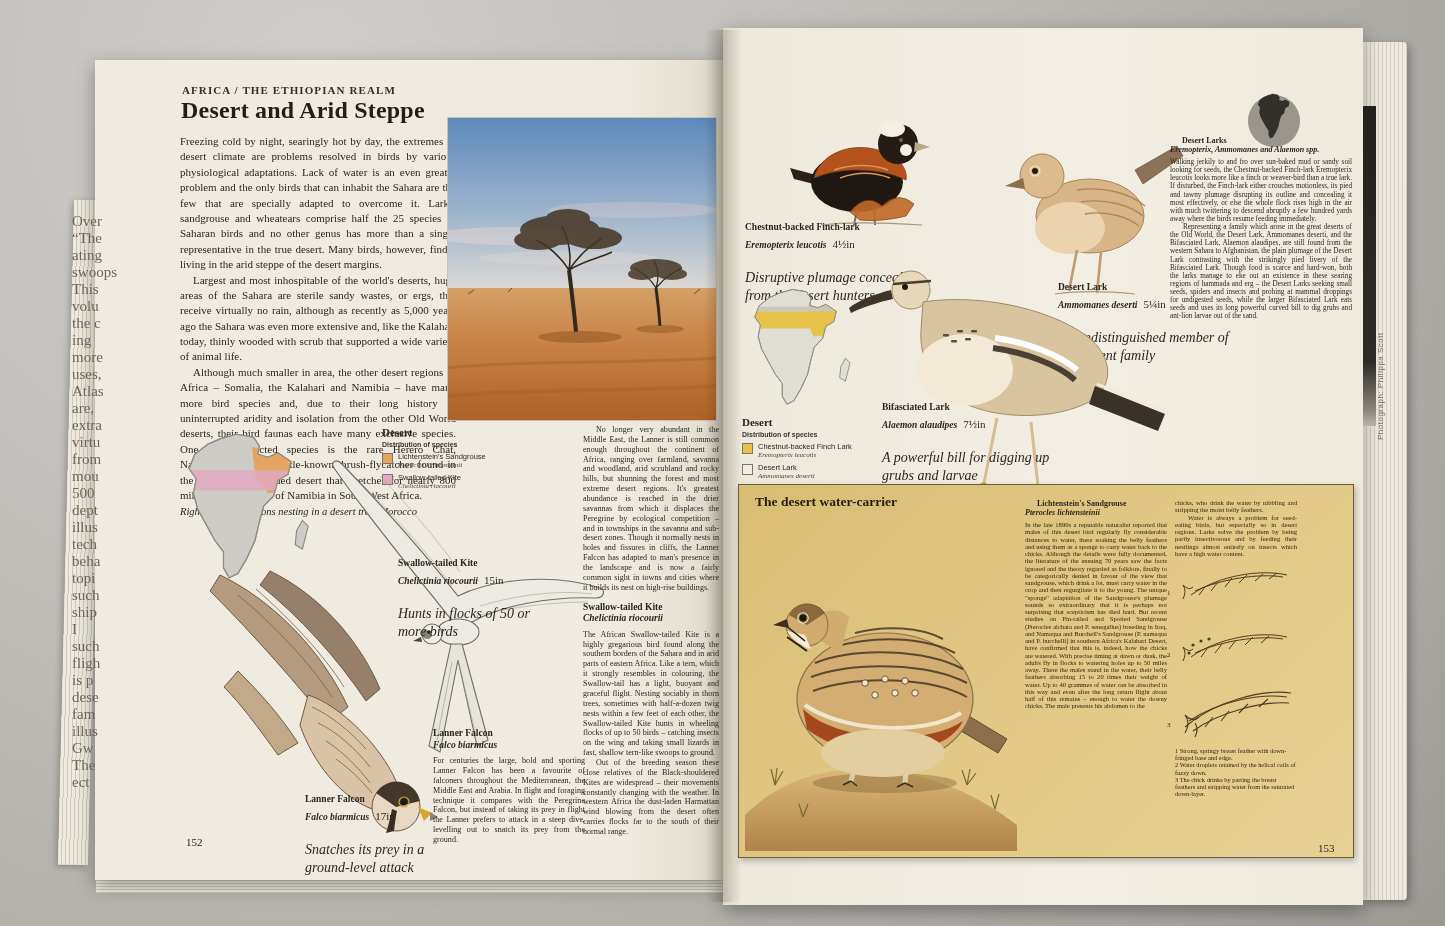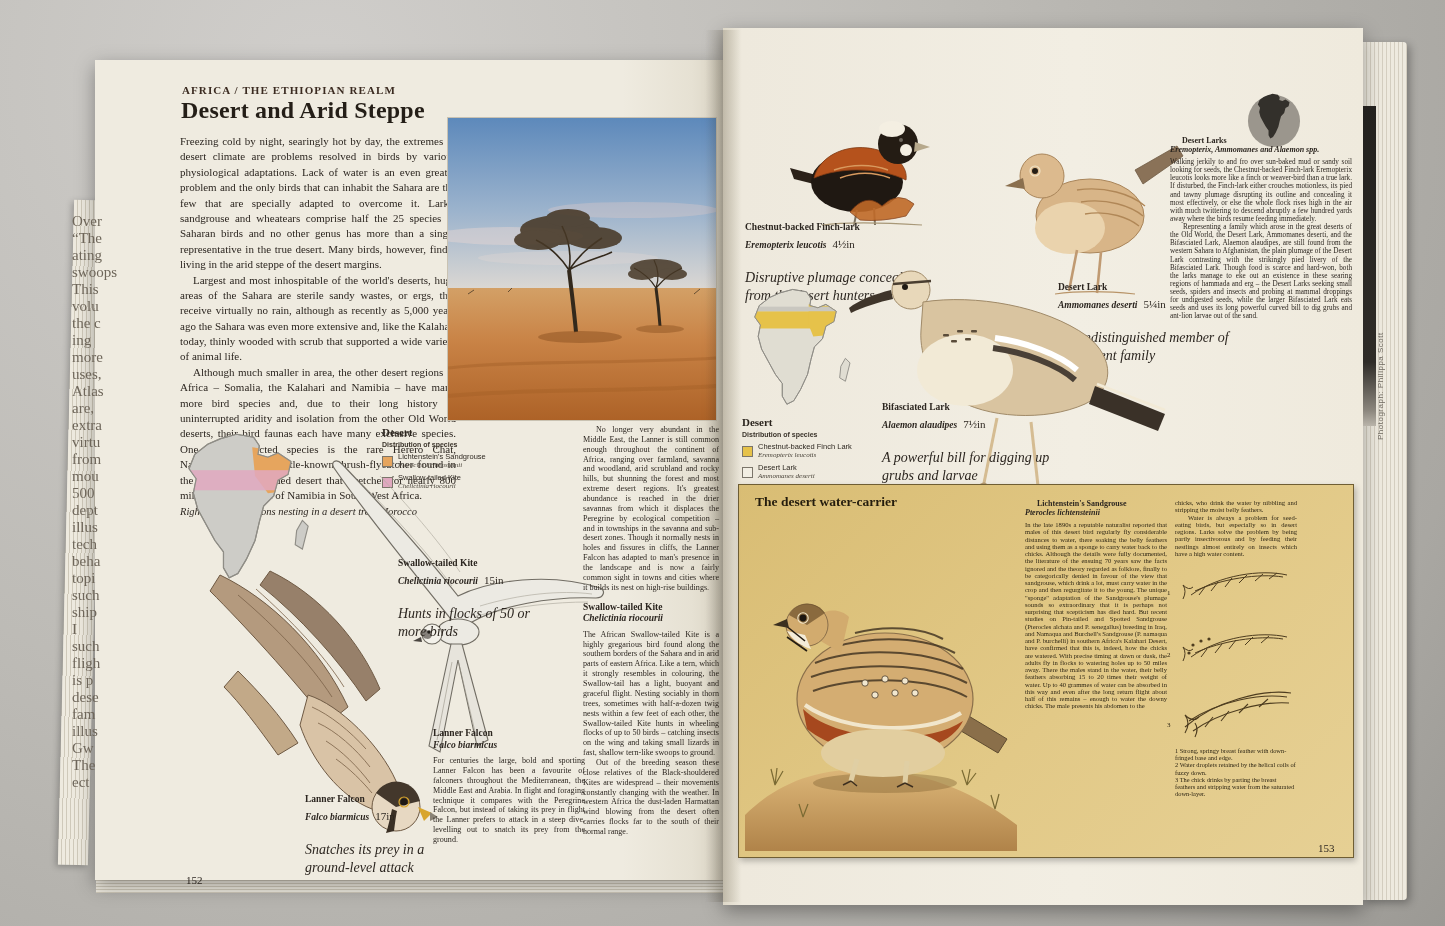--- a/index.html
+++ b/index.html
@@ -49,21 +49,21 @@
   .sec-head2{font-weight:bold;font-size:8px;margin-left:12px;}
   .sec-latin2{font-weight:bold;font-style:italic;font-size:8px;margin-bottom:4px;}
   .bird-cap .n{font-weight:bold;font-size:9.5px;}
   .bird-cap .l{font-weight:bold;font-style:italic;font-size:9.5px;}
   .bird-cap .s{font-size:11px;font-style:normal;font-weight:normal;margin-left:6px;}
   .bird-cap .note{font-style:italic;font-size:14px;line-height:1.25;margin-top:17px;}
   .pageno{font-size:11px;color:#2c2620;}
   
   .map-title{font-weight:bold;font-size:11px;color:#2b251e;}
   .map-sub{font-family:"Liberation Sans","DejaVu Sans",sans-serif;font-weight:bold;font-size:7px;margin:3px 0 4px 0;color:#3a332a;}
-  .leg-item{display:flex;align-items:center;margin-bottom:4px;}
+  .leg-item{display:flex;align-items:flex-start;margin-bottom:4px;}
   .sw{width:9px;height:9px;border:1px solid #7b756a;margin-right:5px;flex:none;margin-top:1px;}
   .leg-name{font-family:"Liberation Sans","DejaVu Sans",sans-serif;font-size:7.5px;color:#2f2922;}
   .leg-latin{font-style:italic;font-size:7px;color:#4a443a;}
   
   .box{background:linear-gradient(135deg,#d9bd74 0%,#e2c987 55%,#e6d094 100%);
     border:1px solid #6f5e34;box-shadow:2px 3px 6px rgba(0,0,0,.25);padding-left:48px;}
   .box-title{font-weight:bold;font-size:13.5px;color:#241c0d;}
   .box-col{font-size:6.6px;line-height:1.1;text-align:justify;color:#2e2614;}
   .fig-num{font-size:7px;color:#2e2614;position:absolute;}
   .fig-caps{font-size:6.4px;line-height:1.12;color:#2e2614;text-align:left;}
@@ -286,21 +286,21 @@
   </div>
 
   <div class="abs col-mid" style="left:338px;top:668px;width:152px;">
     <div class="sec-head" style="margin-top:0;">Lanner Falcon</div>
     <div class="sec-latin">Falco biarmicus</div>
     <div class="paras">
         <div>For centuries the large, bold and sporting Lanner Falcon has been a favourite of falconers throughout the Mediterranean, the Middle East and Arabia. In flight and foraging technique it compares with the Peregrine Falcon, but instead of taking its prey in flight the Lanner prefers to attack in a steep dive, levelling out to snatch its prey from the ground.</div>
       </div>
   </div>
 
-  <div class="abs pageno" style="left:91px;top:776px;margin-top:38px;">152</div>
+  <div class="abs pageno" style="left:91px;top:776px;">152</div>
 </div>
 
 <div class="page page-right">
 
   <div class="abs" style="left:39px;top:54px;width:180px;height:145px;">
     <svg width="180" height="145" viewBox="0 0 180 145">
       <path d="M28,86 L58,94 L60,104 L32,97 Z" fill="#2b2118"></path>
       <ellipse cx="95" cy="100" rx="46" ry="30" fill="#1f1812"></ellipse>
       <path d="M52,96 C58,72 88,60 116,68 C136,74 146,86 144,98 C120,86 80,84 52,96 Z" fill="#b5521c" stroke="#7e3a14" stroke-width="0.8"></path>
       <g stroke="#d89a5f" stroke-width="1.4" fill="none">

